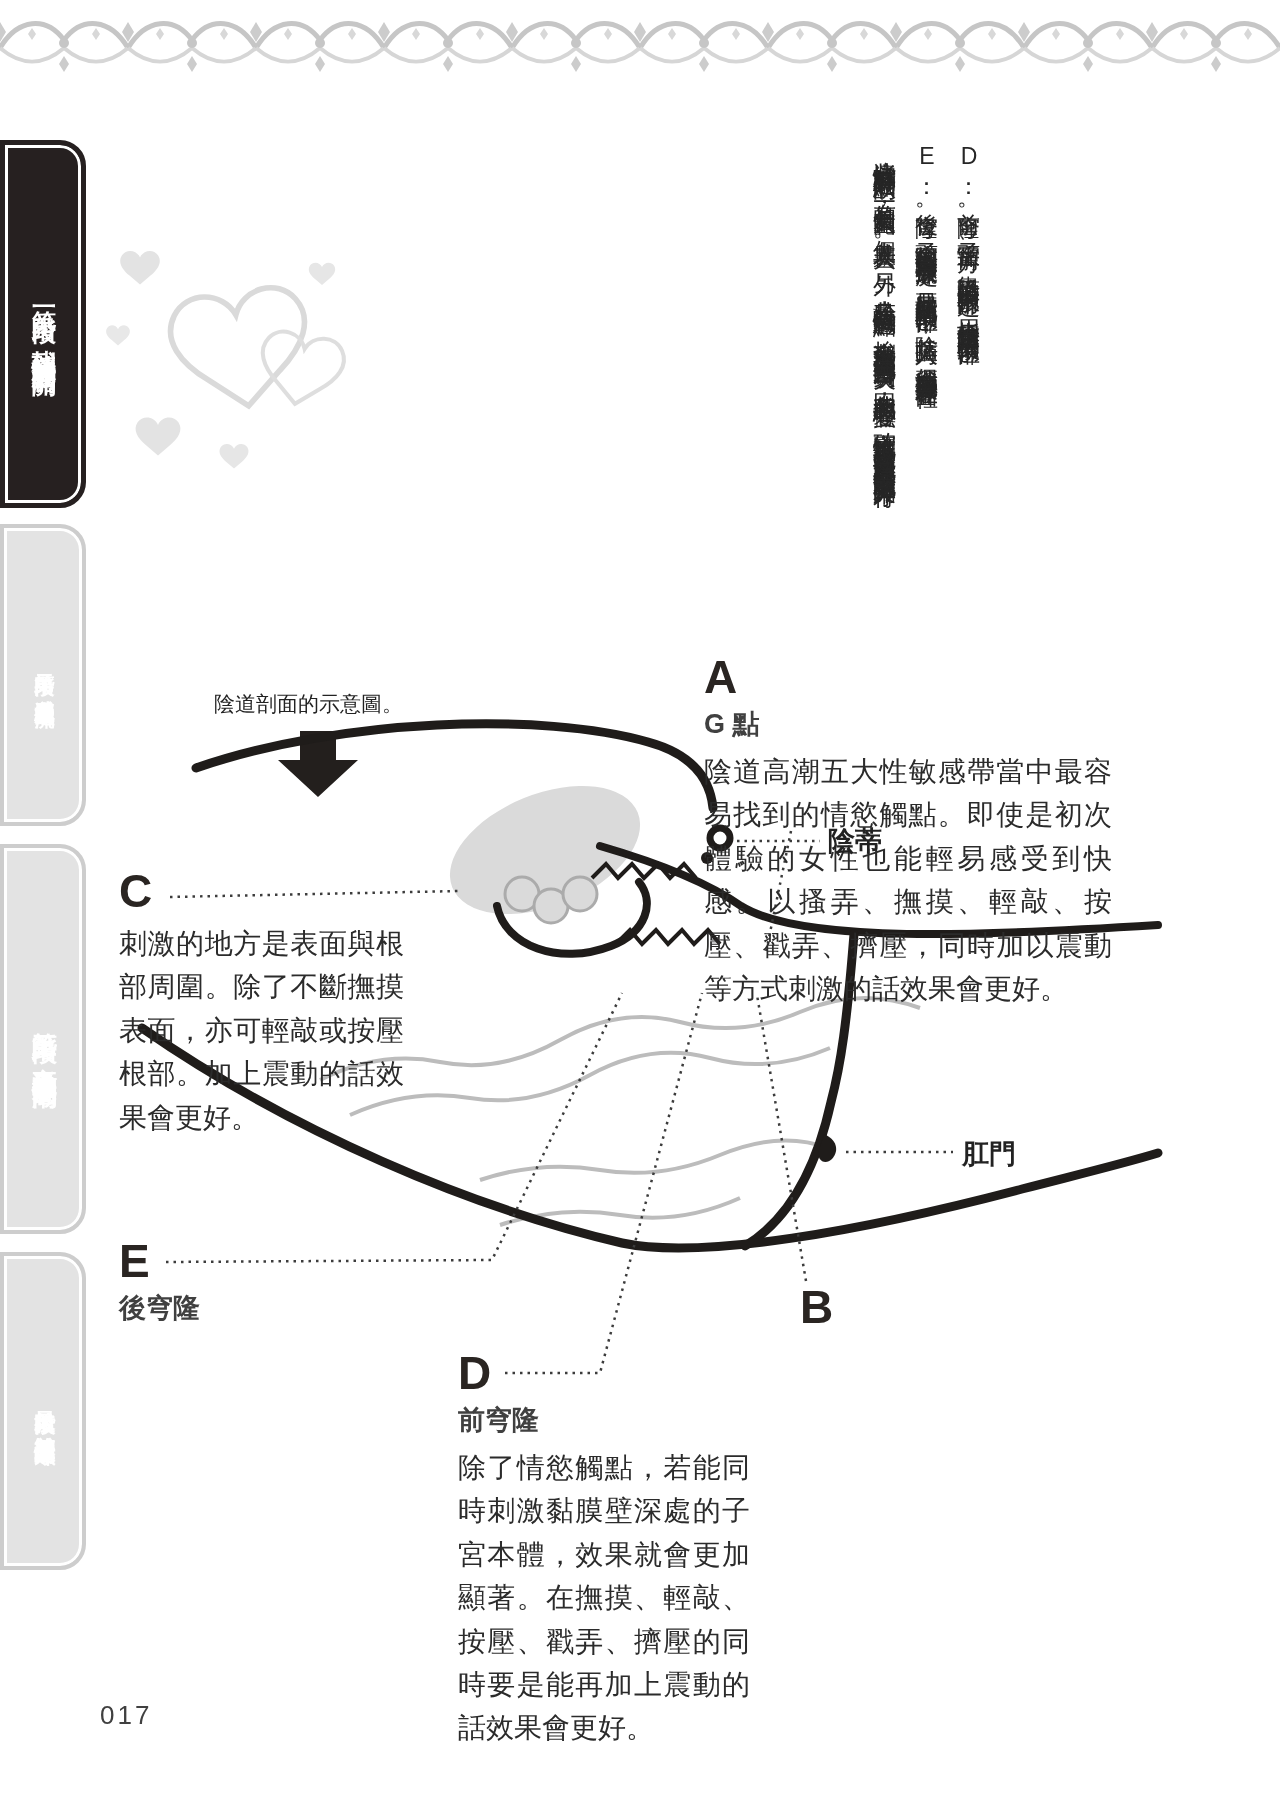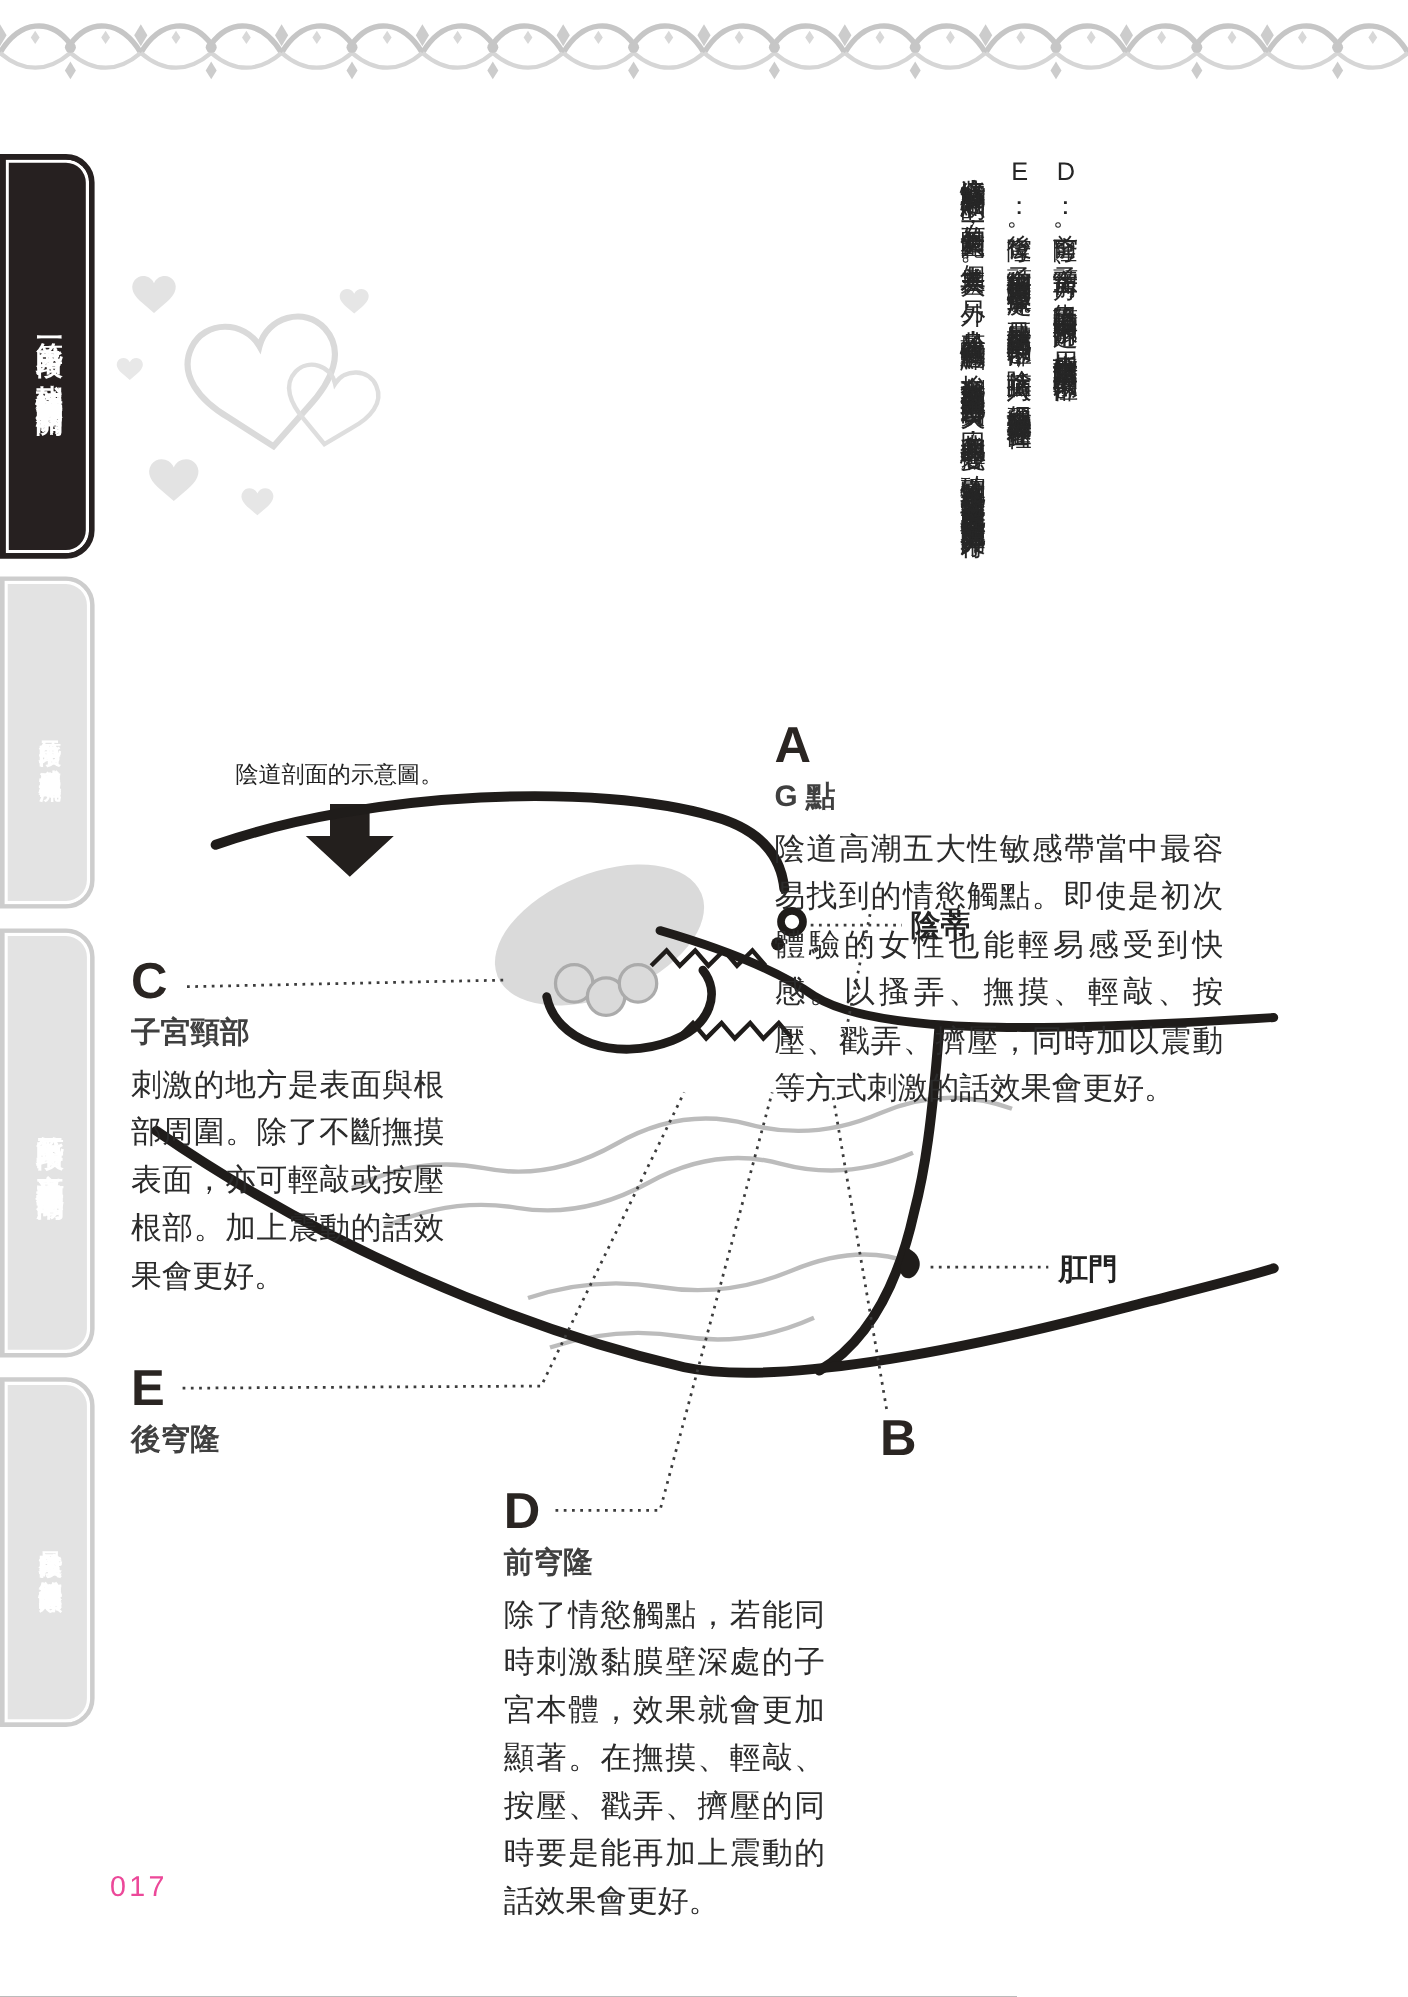--- a/index.html
+++ b/index.html
@@ -42,21 +42,21 @@
   .point .pdesc{margin-top:8px; font-size:28px; line-height:1.55; text-align:justify; color:#2b2b2b;}
   .pa{left:704px; top:654px; width:408px;}
   .pb{left:800px; top:1284px; width:300px;}
   .pc{left:119px; top:868px; width:285px;}
   .pd{left:458px; top:1350px; width:292px;}
   .pe{left:119px; top:1238px; width:282px;}
   .partlabel{position:absolute; font-size:27px; font-weight:bold; color:#222;}
   .lab-clitoris{left:828px; top:823px;}
   .lab-anus{left:962px; top:1136px;}
 
-  .pagenum{position:absolute; left:100px; top:1700px; font-size:26px; letter-spacing:3px; color:#ec4899;}
+  .pagenum{position:absolute; left:100px; top:1700px; font-size:26px; letter-spacing:3px; color:#404040;}
 </style>
 </head>
 <body>
 
 <div class="page">
 
   <svg class="art" viewBox="0 0 1280 1815">
     <defs>
       <g id="lace-unit">
         <path d="M0,36 C18,6 46,4 64,28 C82,4 110,6 128,36" stroke="#c6c6c6" stroke-width="5" fill="none"></path>
@@ -157,21 +157,20 @@
   <div class="caption">陰道剖面的示意圖。</div>
 
   <div class="point pa">
     <div class="letter">A</div>
     <div class="ptitle">G 點</div>
     <div class="pdesc">陰道高潮五大性敏感帶當中最容易找到的情慾觸點。即使是初次體驗的女性也能輕易感受到快感。以搔弄、撫摸、輕敲、按壓、戳弄、擠壓，同時加以震動等方式刺激的話效果會更好。</div>
   </div>
 
   <div class="point pc">
     <div class="letter">C</div>
-    <div class="ptitle">子宮頸部</div>
     <div class="pdesc">刺激的地方是表面與根部周圍。除了不斷撫摸表面，亦可輕敲或按壓根部。加上震動的話效果會更好。</div>
   </div>
 
   <div class="point pe">
     <div class="letter">E</div>
     <div class="ptitle">後穹隆</div>
   </div>
 
   <div class="point pd">
     <div class="letter">D</div>

